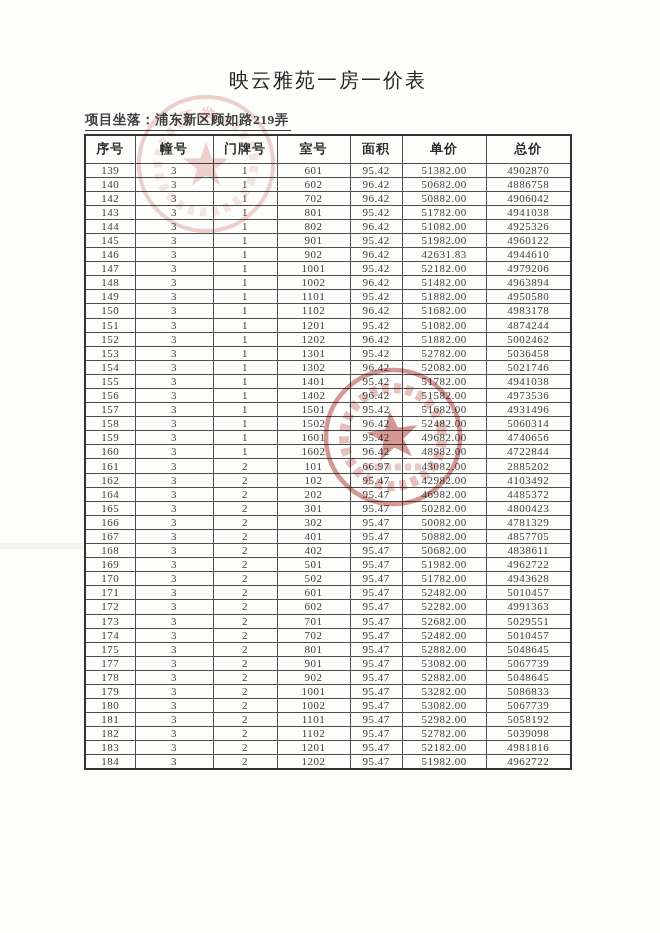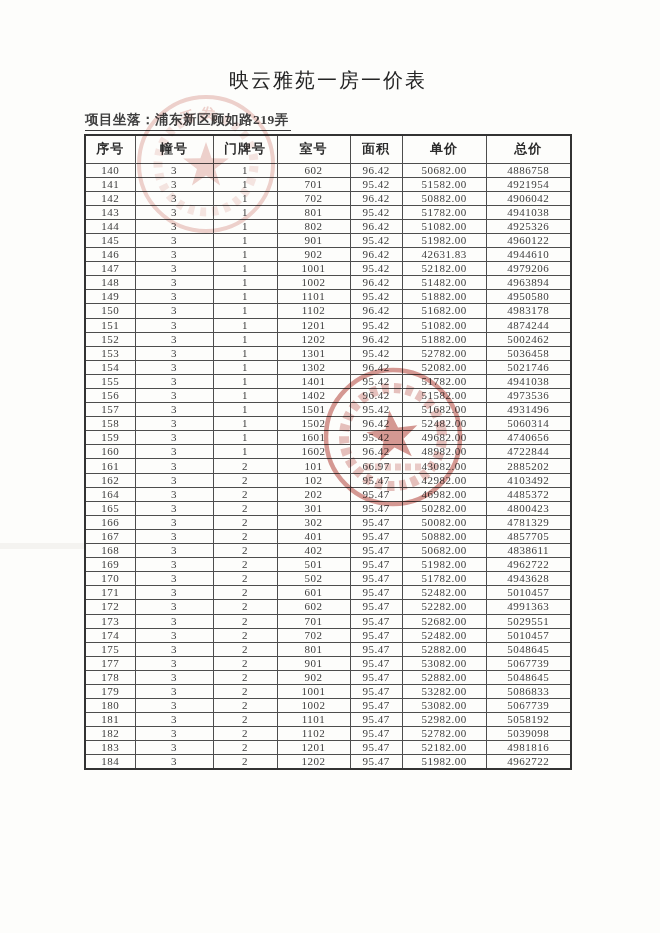--- a/index.html
+++ b/index.html
@@ -91,36 +91,36 @@
           <th>幢号</th>
           <th>门牌号</th>
           <th>室号</th>
           <th>面积</th>
           <th>单价</th>
           <th>总价</th>
         </tr>
     </thead>
     <tbody>
         <tr>
+          <td>139</td>
+          <td>3</td>
+          <td>1</td>
+          <td>601</td>
+          <td>95.42</td>
+          <td>51382.00</td>
+          <td>4902870</td>
+        </tr>
+        <tr>
           <td>140</td>
           <td>3</td>
           <td>1</td>
           <td>602</td>
           <td>96.42</td>
           <td>50682.00</td>
           <td>4886758</td>
-        </tr>
-        <tr>
-          <td>141</td>
-          <td>3</td>
-          <td>1</td>
-          <td>701</td>
-          <td>95.42</td>
-          <td>51582.00</td>
-          <td>4921954</td>
         </tr>
         <tr>
           <td>142</td>
           <td>3</td>
           <td>1</td>
           <td>702</td>
           <td>96.42</td>
           <td>50882.00</td>
           <td>4906042</td>
         </tr>

